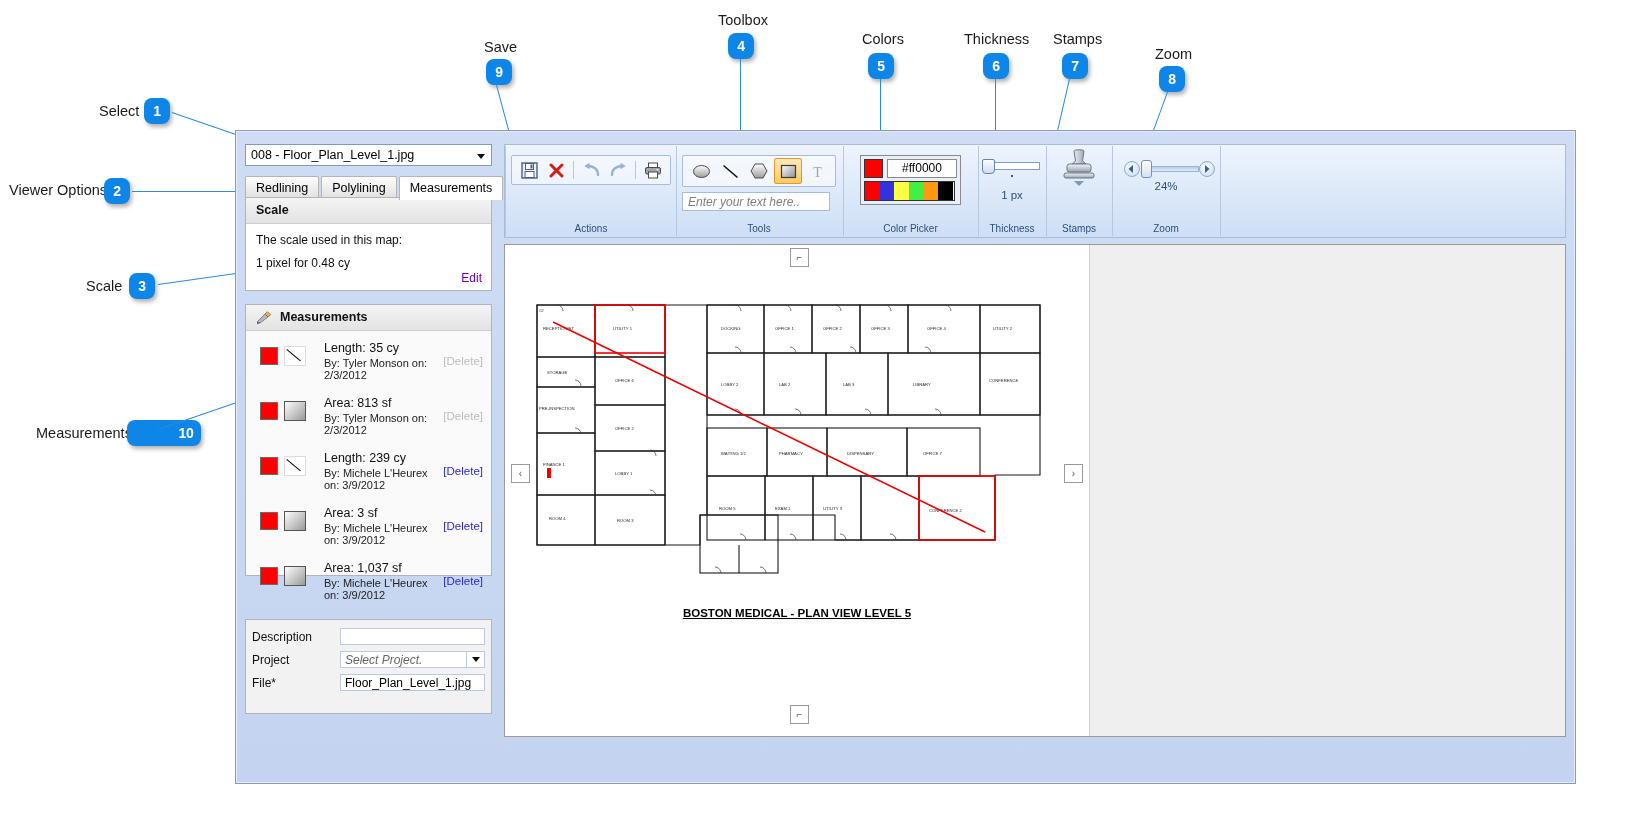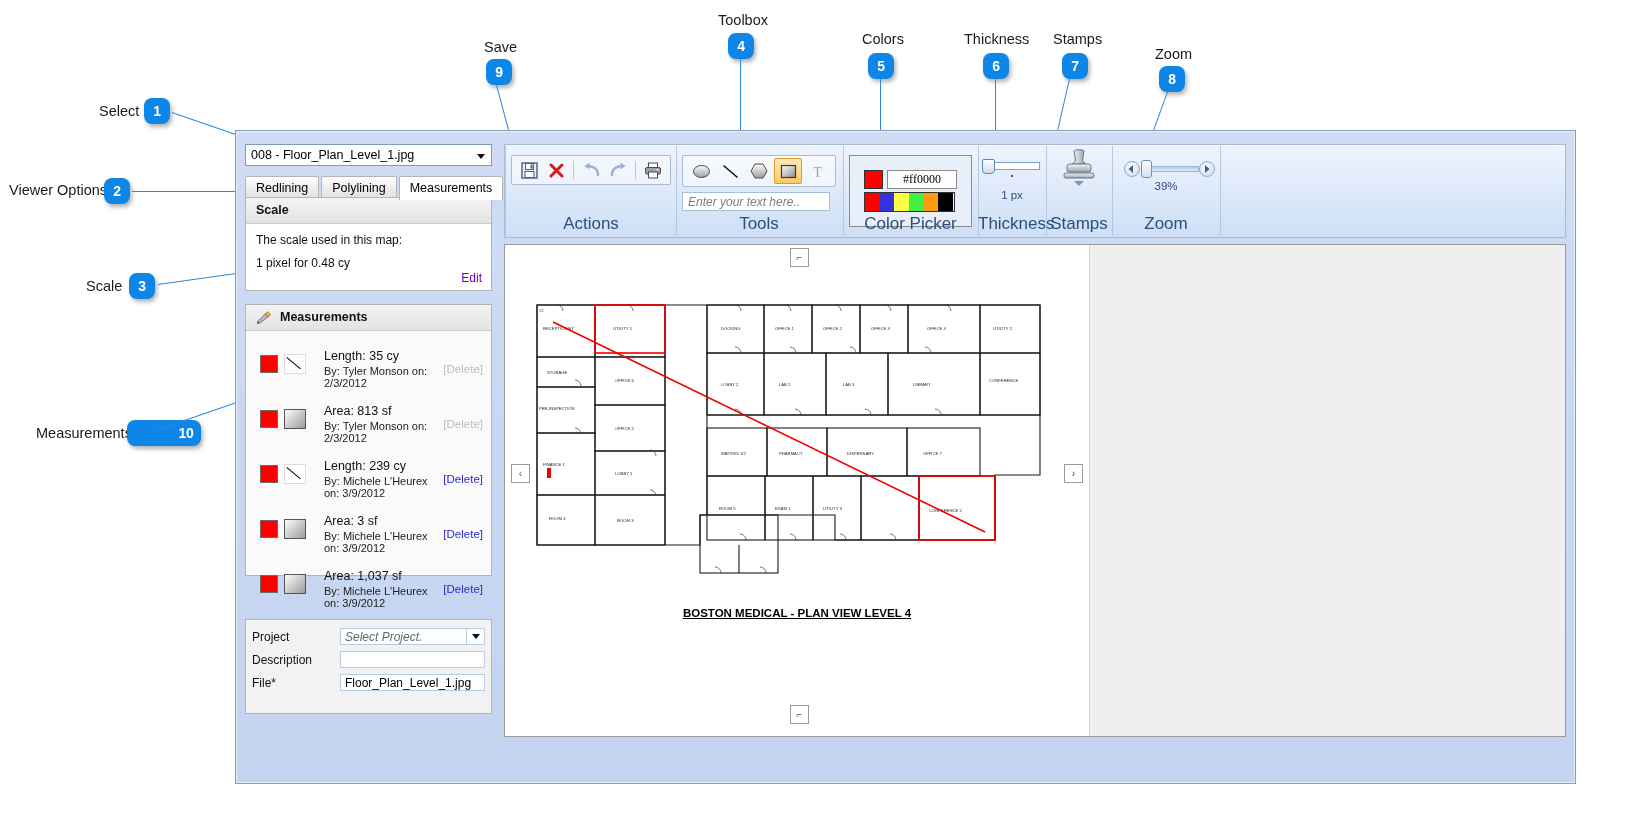--- a/index.html
+++ b/index.html
@@ -62,21 +62,21 @@
   .panel-head{
     height:25px;line-height:25px;padding:0 0 0 10px;font-size:12.5px;font-weight:bold;
     background:linear-gradient(180deg,#f4f4f4,#e3e3e3);border-bottom:1px solid #cdcdcd;color:#111;
     display:flex;align-items:center;gap:7px;
   }
   .scale-body{padding:9px 10px 0 10px;font-size:12px;color:#111;position:relative;height:calc(100% - 25px);box-sizing:border-box;}
   .scale-body .l1{margin-bottom:9px;}
   .edit-link{position:absolute;right:9px;bottom:6px;color:#6a00c8;font-size:12px;text-decoration:none;}
 
   .panel-meas{top:160px;height:270px;background:#fafafa;}
-  .meas-list{padding:2px 0 0 0;margin-top:8px;}
+  .meas-list{padding:2px 0 0 0;}
   .meas-row{
     display:flex;align-items:flex-start;padding:8px 8px 7px 14px;position:relative;min-height:34px;
   }
   .sw{width:16px;height:16px;background:#ff0000;border:1px solid #6b6b6b;flex:0 0 auto;margin-top:6px;}
   .tool-ic{width:20px;height:18px;margin:5px 0 0 6px;flex:0 0 auto;border:1px solid #fff;}
   .tool-ic.line{background:#fff;position:relative;border:1px solid #dcdcdc;}
   .tool-ic.line::after{content:"";position:absolute;left:2px;top:2px;width:18px;height:1px;background:#000;transform:rotate(40deg);transform-origin:0 0;}
   .tool-ic.rect{background:linear-gradient(135deg,#fdfdfd,#9a9a9a);border:1px solid #555;}
   .meas-txt{margin-left:18px;flex:1 1 auto;}
   .meas-t1{font-size:12.5px;color:#111;margin-bottom:2px;}
@@ -104,39 +104,39 @@
   .ribbon{
     position:absolute;left:0;top:0;right:0;height:94px;
     background:linear-gradient(180deg,#eef4fd 0%,#dce8f9 55%,#cddff6 100%);
     border:1px solid #a8bcd8;box-sizing:border-box;
   }
   .grp{
     position:absolute;top:1px;height:90px;border-right:1px solid #b6c7de;
     display:flex;flex-direction:column;align-items:center;justify-content:flex-start;
   }
   .grp:first-child{border-left:1px solid #b6c7de;}
-  .grp-label{position:absolute;bottom:2px;left:0;right:0;text-align:center;font-size:17px;color:#2b4f7e;}
+  .grp-label{position:absolute;bottom:2px;left:0;right:0;text-align:center;font-size:10px;color:#2b4f7e;}
   .grp-body{margin-top:9px;}
 
   .btnbar{
     display:flex;align-items:center;gap:3px;border:1px solid #a8bcd8;background:rgba(255,255,255,.45);
     border-radius:2px;padding:3px 5px;height:30px;box-sizing:border-box;
   }
   .ibtn{width:24px;height:24px;display:flex;align-items:center;justify-content:center;}
   .vsep{width:1px;height:18px;background:#b6c7de;margin:0 2px;}
 
   .toolbtns{display:flex;align-items:center;gap:1px;border:1px solid #a8bcd8;background:rgba(255,255,255,.55);border-radius:2px;padding:2px 4px;}
   .tbtn{width:26px;height:24px;display:flex;align-items:center;justify-content:center;border:1px solid transparent;border-radius:2px;}
   .tbtn.sel{border:1px solid #e09a2b;background:linear-gradient(180deg,#ffe9b9,#ffc860);}
   .txtinput{
     margin-top:5px;width:148px;height:19px;border:1px solid #a8bcd8;background:#fff;
     font-size:12px;font-style:italic;color:#808080;padding:0 5px;line-height:18px;box-sizing:border-box;
   }
 
-  .cpick{border:1px solid #8b8b8b;background:#e9eff8;padding:14px;font-family:Liberation Serif, serif;}
+  .cpick{border:1px solid #8b8b8b;background:#e9eff8;padding:3px;}
   .cp-top{display:flex;align-items:center;gap:4px;}
   .cp-cur{width:17px;height:17px;background:#ff0000;border:1px solid #333;}
   .cp-hex{width:68px;height:17px;border:1px solid #8b8b8b;background:#fff;font-size:12px;text-align:center;line-height:16px;color:#000;}
   .cp-row{display:flex;margin-top:3px;border:1px solid #333;width:89px;}
   .cp-sw{width:14.6px;height:18px;}
 
   .thick{width:60px;}
   .slider{position:relative;width:58px;height:11px;margin-top:4px;}
   .slider .track{position:absolute;left:6px;right:0;top:3px;height:6px;border:1px solid #7ea2cc;background:#fff;}
   .slider .knob{position:absolute;left:0;top:0;width:11px;height:13px;background:linear-gradient(180deg,#fdfdfd,#cfdcee);border:1px solid #5f86b4;border-radius:2px 2px 4px 4px;}
@@ -306,29 +306,29 @@
             <div class="meas-t2">By: Michele L'Heurex on: 3/9/2012</div>
           </div>
           <div class="del active">[Delete]</div>
         </div>
 
       </div>
     </div>
 
     <div class="form-box">
       <div class="frow">
+        <div class="flabel">Description</div>
+        <div class="finput"></div>
+      </div>
+      <div class="frow">
         <div class="flabel">Project</div>
         <div class="finput sel">
           <span>Select Project.</span>
           <span class="sel-arrow"></span>
         </div>
-      </div>
-      <div class="frow">
-        <div class="flabel">Description</div>
-        <div class="finput"></div>
       </div>
       <div class="frow">
         <div class="flabel">File*</div>
         <div class="finput">Floor_Plan_Level_1.jpg</div>
       </div>
     </div>
 
   </div>
 
   <div class="right-area">
@@ -496,21 +496,21 @@
                     <path d="M5 0 L5 8 L0.5 4 Z" fill="#3b5f8c"></path>
                   </svg>
             </div>
             <div class="zknob"></div>
             <div class="zarrow r">
               <svg width="7" height="8" viewBox="0 0 7 8">
                     <path d="M2 0 L2 8 L6.5 4 Z" fill="#3b5f8c"></path>
                   </svg>
             </div>
           </div>
-          <div class="zoom-val">39%</div>
+          <div class="zoom-val">24%</div>
         </div>
         <div class="grp-label">Zoom</div>
       </div>
 
     </div>
 
     <div class="canvas-wrap">
       <div class="canvas-white">
 
         <div class="mini" style="left:285px;top:3px;">⌐</div>
@@ -628,21 +628,21 @@
           </g>
 
           <g stroke="#ee0000" fill="none" stroke-width="1.6">
             <rect x="60" y="5" width="70" height="48"></rect>
             <rect x="384" y="176" width="76" height="64"></rect>
             <line x1="18" y1="22" x2="450" y2="232"></line>
           </g>
           <rect x="12" y="168" width="4" height="10" fill="#ee0000"></rect>
         </svg>
 
-        <div class="plan-title">BOSTON MEDICAL - PLAN VIEW LEVEL 4</div>
+        <div class="plan-title">BOSTON MEDICAL - PLAN VIEW LEVEL 5</div>
       </div>
       <div class="canvas-grey"></div>
     </div>
 
 
   </div>
  </div>
 </div>
 
 </body></html>

